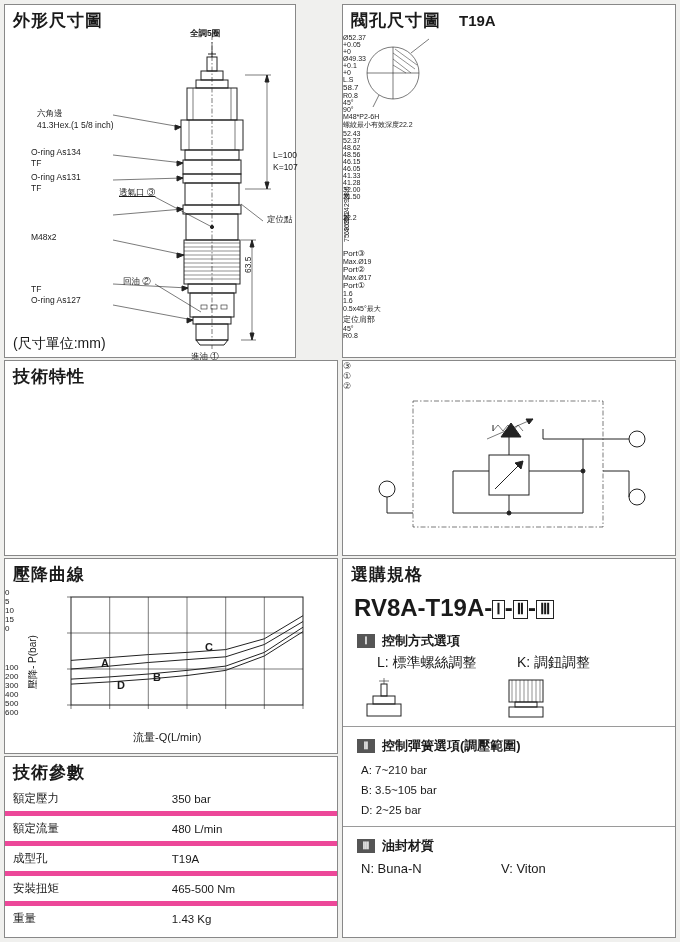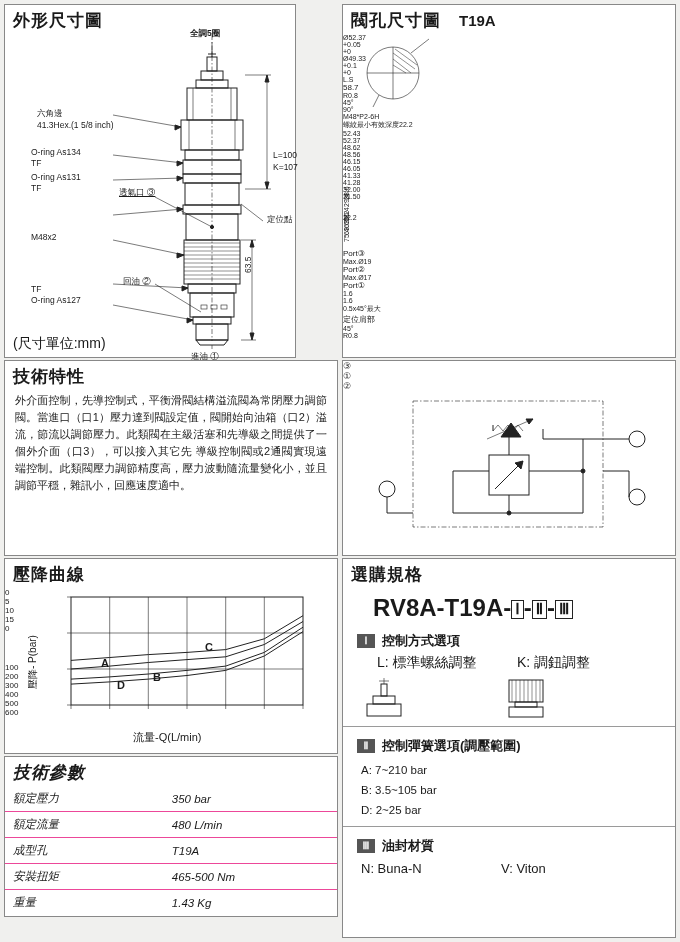--- a/index.html
+++ b/index.html
@@ -25,49 +25,49 @@
     padding:4px 8px 2px 8px;
   }
 
   
   #p-outline   { left:4px;  top:4px;   width:292px; height:354px; }
   #p-port      { left:342px;top:4px;   width:334px; height:354px; }
   #p-tech      { left:4px;  top:360px; width:334px; height:196px; }
   #p-circuit   { left:342px;top:360px; width:334px; height:196px; }
   #p-curve     { left:4px;  top:558px; width:334px; height:196px; }
   #p-spec      { left:342px;top:558px; width:334px; height:380px; }
-  #p-param     { left:4px;  top:756px; width:334px; height:161px;font-style:italic; }
+  #p-param     { left:4px;  top:756px; width:334px; height:182px; }
 
   
   .tt { position:absolute; font-size:8.5px; white-space:nowrap; line-height:1.15; }
   .tt.b { font-weight:bold; }
   .tt9 { font-size:9px; }
   .tt8 { font-size:8px; }
   .tt7 { font-size:7px; }
   .unit { position:absolute; left:8px; bottom:4px; font-size:14px; }
 
   
   .techbody {
     padding:2px 10px 0 10px;
     font-size:11px;
     line-height:1.55;
     text-align:justify;
   }
 
   
   table.params { width:100%; border-collapse:collapse; font-size:11.5px; }
-  table.params td { border-top:1px solid #ec4899; padding:5px 4px 5px 8px; height:25px; }
+  table.params td { border-top:5px solid #ec4899; padding:5px 4px 5px 8px; height:25px; }
   table.params td.k { width:40%; }
   table.params td.v { width:60%; padding-left:34px; }
   table.params tr:first-child td { border-top:none; }
 
   
   .code {
     font-size:24px; font-weight:bold; letter-spacing:0px;
-    padding:6px 0 0 30px;
+    padding:6px 0 0 11px;
   }
   .code .bx {
     display:inline-block; border:1.4px solid #222; padding:0 3px;
     font-size:15px; vertical-align:2px; line-height:1.1;
   }
   .sub-h {
     display:flex; align-items:center; gap:7px;
     padding:10px 0 2px 14px;
     font-size:13px; font-weight:bold;
   }
@@ -394,21 +394,20 @@
     <div class="tt7" style="left:44px; top:212px;">1.6</div>
     <div class="tt7" style="left:44px; top:288px;">1.6</div>
     <div class="tt7" style="left:196px; top:334px;">0.5x45°最大</div>
     <div class="tt8" style="left:282px; top:186px;">定位肩部</div>
     <div class="tt7" style="left:278px; top:288px;">45°</div>
     <div class="tt7" style="left:312px; top:332px;">R0.8</div>
   </line></line></line></path></line></div>
 
   <div class="panel" id="p-tech">
     <div class="ptitle">技術特性</div>
-    <div class="techbody">外介面控制，先導控制式，平衡滑閥結構溢流閥為常閉壓力調節閥。當進口（口1）壓力達到閥設定值，閥開始向油箱（口2）溢流，節流以調節壓力。此類閥在主級活塞和先導級之間提供了一個外介面（口3），可以接入其它先 導級控制閥或2通閥實現遠端控制。此類閥壓力調節精度高，壓力波動隨流量變化小，並且調節平穩，雜訊小，回應速度適中。</div>
   </div>
 
   <div class="panel" id="p-circuit">
 
     <svg width="334" height="160" style="position:absolute; left:0; top:32px;">
       <g class="st med">
 
         <rect x="70" y="8" width="190" height="126" class="st thin dash" fill="none"></rect>
 
         <rect x="146" y="62" width="40" height="40" class="st med" fill="none"></rect>

